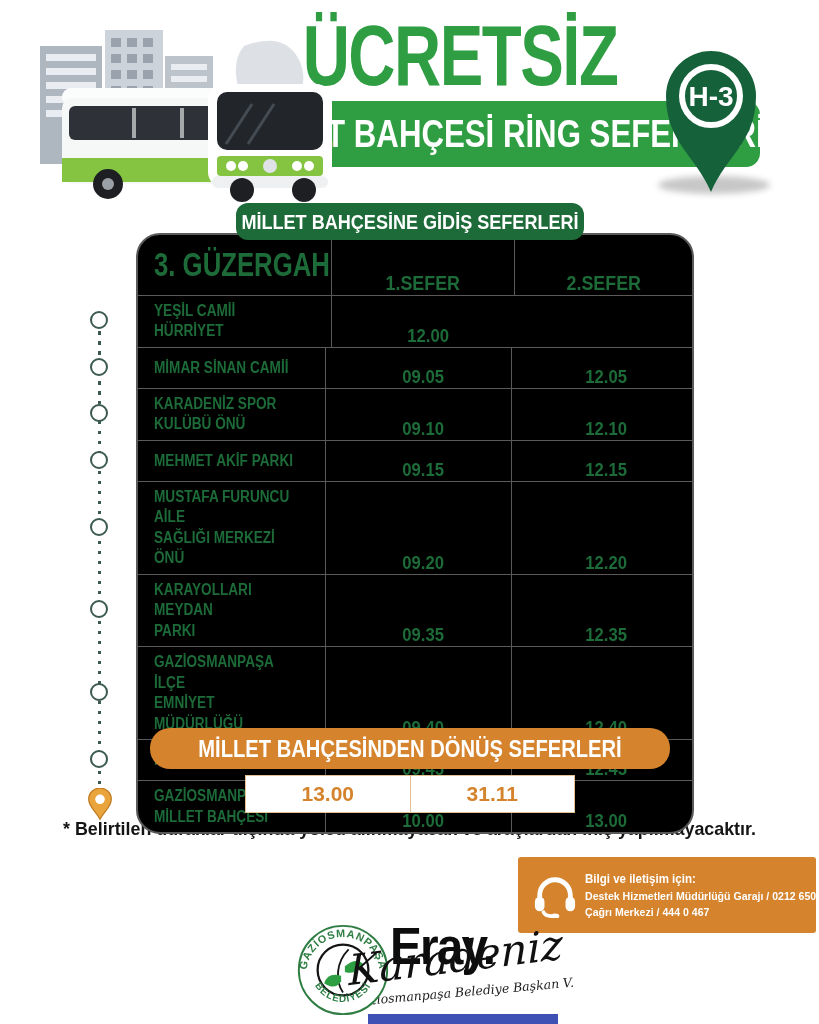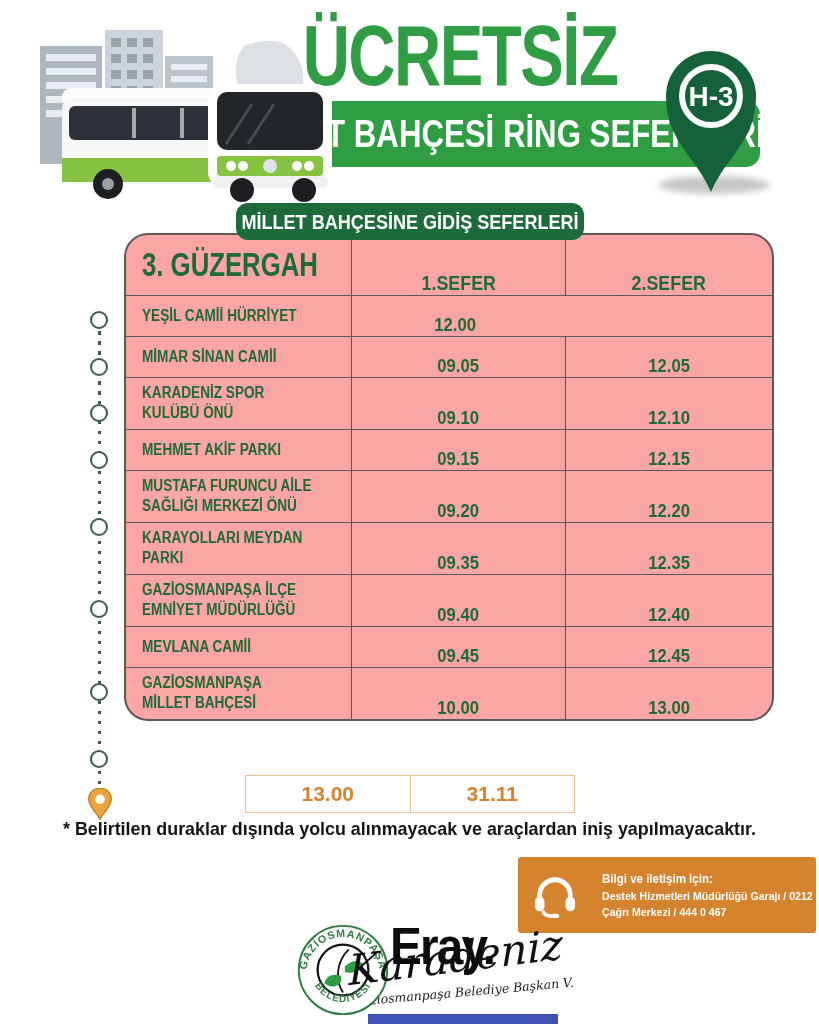--- a/index.html
+++ b/index.html
@@ -28,26 +28,26 @@
     background:rgba(0,0,0,.22);filter:blur(3px);z-index:2;}
   .route-pin-badge{position:absolute;left:655px;top:46px;width:112px;height:148px;z-index:4;}
   
   .gidis-banner{
     position:absolute;left:236px;top:203px;width:348px;height:37px;border-radius:12px;
     background:var(--dark-green);z-index:6;
   }
   .gidis-banner span{font-size:21px;font-weight:bold;color:#fff;transform:scaleX(.86);white-space:nowrap;}
   
   .timetable{
-    position:absolute;left:124px;top:233px;width:650px;z-index:5;background:#fca5a5;
+    position:absolute;left:136px;top:233px;width:558px;z-index:5;background:#000000;
     border:2px solid var(--table-border);border-radius:24px;overflow:hidden;
     display:flex;flex-direction:column;box-sizing:border-box;
   }
   .t-head{display:flex;min-height:60px;}
-  .t-row{display:flex;min-height:40px;border-top:1.5px solid var(--table-border);}
+  .t-row{display:flex;min-height:40px;border-top:1.5px solid var(--table-border);gap:8px;}
   .c1{width:35%;display:flex;align-items:center;padding:5px 4px 5px 16px;box-sizing:border-box;
       border-right:1.5px solid var(--table-border);}
   .c2{width:33%;border-right:1.5px solid var(--table-border);}
   .c2,.c3{display:flex;align-items:flex-end;justify-content:center;}
   .c3{width:32%;}
   .t-head .c1 span{font-size:33px;font-weight:bold;color:var(--dark-green);
       transform:scaleX(.78);transform-origin:left center;white-space:nowrap;}
   .t-head .c2 span,.t-head .c3 span{font-size:21px;font-weight:bold;color:var(--dark-green);transform:scaleX(.85);}
   .stop-name{font-size:16px;font-weight:bold;color:var(--dark-green);line-height:1.28;
       white-space:pre-line;transform:scaleX(.85);transform-origin:left center;}
@@ -66,21 +66,21 @@
   .return-times{position:absolute;left:245px;top:775px;width:330px;height:38px;display:flex;
       border:1.5px solid var(--orange-border);background:#fff;box-sizing:border-box;z-index:5;}
   .return-cell{flex:1;display:flex;align-items:center;justify-content:center;
       font-size:21px;font-weight:bold;color:var(--orange);}
   .return-cell:first-child{border-right:1.5px solid var(--orange-border);}
   
   .footnote{position:absolute;left:0;top:818px;width:819px;text-align:center;
       font-size:19px;font-weight:bold;color:var(--ink);transform:scaleX(.94);}
   
   .contact{position:absolute;left:518px;top:857px;width:298px;height:76px;background:var(--orange);
-      border-radius:3px;display:flex;align-items:center;gap:24px;padding:0 8px 0 14px;
+      border-radius:3px;display:flex;align-items:center;gap:7px;padding:0 8px 0 14px;
       box-sizing:border-box;z-index:5;}
   .contact-icon{width:46px;height:42px;flex:0 0 auto;}
   .contact-text{color:#fff;line-height:1.5;transform:scaleX(.96);transform-origin:left center;white-space:nowrap;}
   .contact-text .l1{font-size:12px;font-weight:bold;}
   .contact-text .l2,.contact-text .l3{font-size:11px;font-weight:bold;}
   
   .muni-logo{position:absolute;left:296px;top:921px;width:94px;height:96px;z-index:4;}
   .mayor-first{position:absolute;left:390px;top:916px;font-size:52px;font-weight:bold;color:#0d0d0d;
       letter-spacing:-2px;transform:scaleX(.92);transform-origin:left top;z-index:4;}
   .mayor-last{position:absolute;left:348px;top:946px;font-family:"DejaVu Serif",serif;font-style:italic;
@@ -311,20 +311,23 @@
   <div class="route-circle" style="top: 311.469px;"></div>
       <div class="route-circle" style="top: 357.938px;"></div>
       <div class="route-circle" style="top: 404.406px;"></div>
       <div class="route-circle" style="top: 450.875px;"></div>
       <div class="route-circle" style="top: 517.812px;"></div>
       <div class="route-circle" style="top: 600.453px;"></div>
       <div class="route-circle" style="top: 683.094px;"></div>
       <div class="route-circle" style="top: 750.031px;"></div>
     </div>
 
+  <div class="donus-banner cx">
+    <span>MİLLET BAHÇESİNDEN DÖNÜŞ SEFERLERİ</span>
+  </div>
   <div class="return-times">
     <div class="return-cell">13.00</div>
     <div class="return-cell">31.11</div>
   </div>
 
   <div class="footnote">* Belirtilen duraklar dışında yolcu alınmayacak ve araçlardan iniş yapılmayacaktır.</div>
 
   <div class="contact">
     <div class="contact-icon">
       <svg viewBox="0 0 48 46" width="46" height="44">

